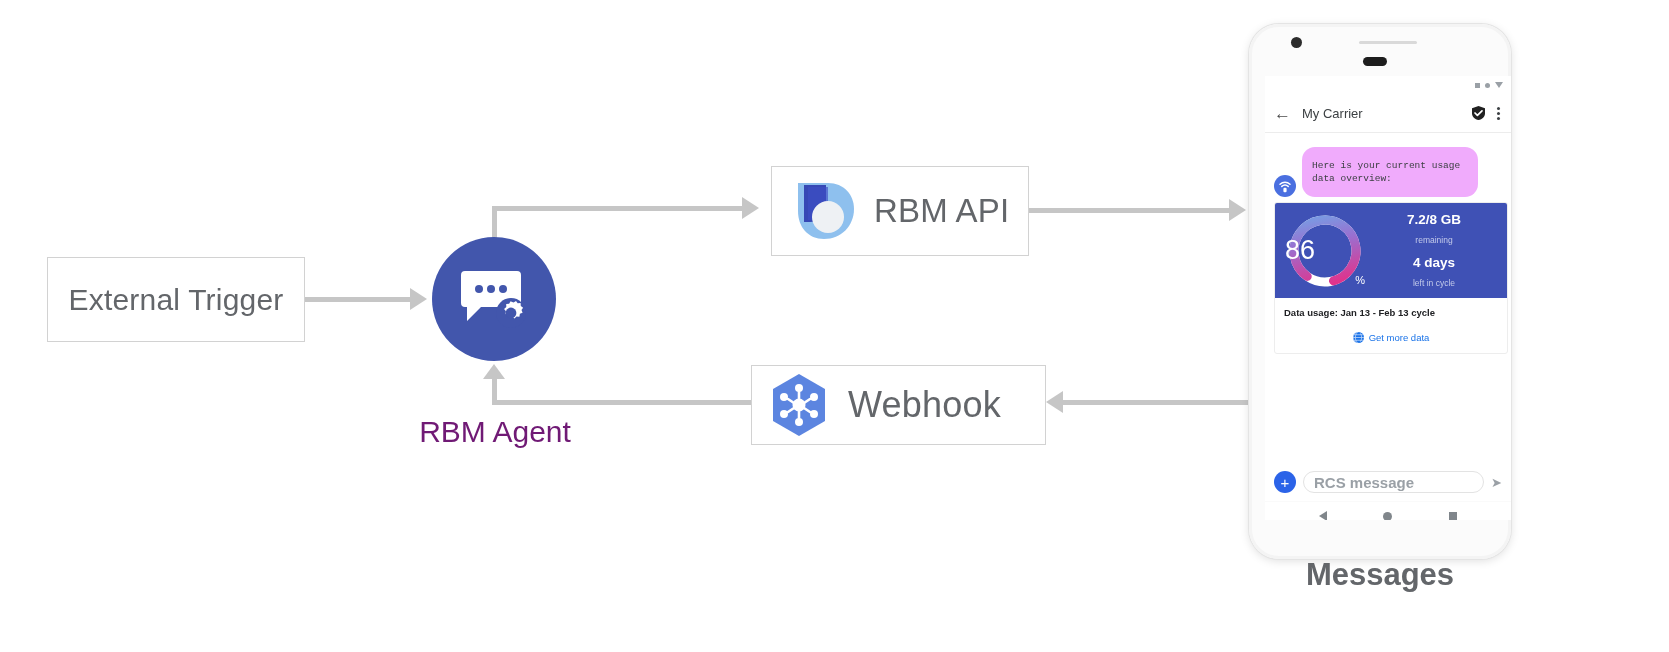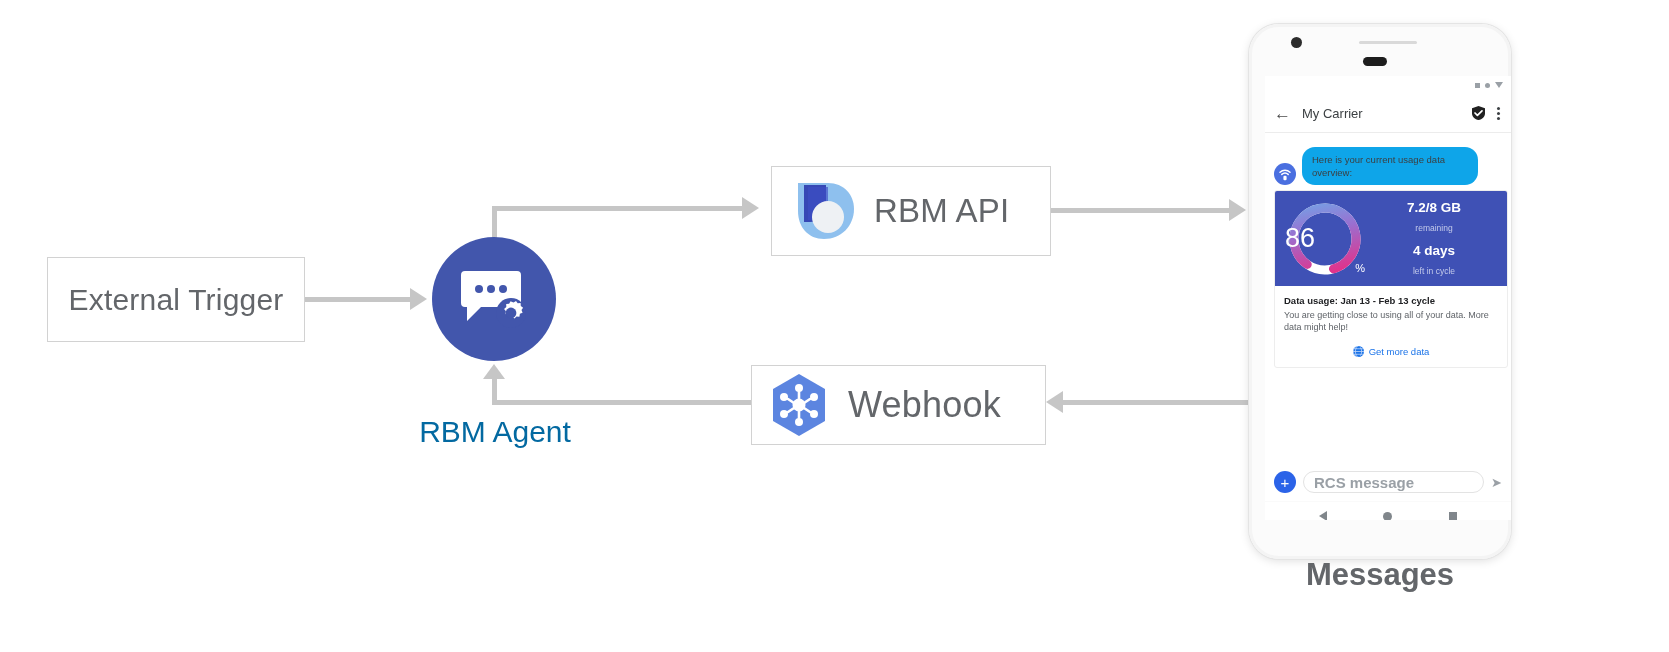--- a/index.html
+++ b/index.html
@@ -15,35 +15,35 @@
   }
   .flowbox .boxlabel{
     color:#63666a;font-weight:300;letter-spacing:.2px;white-space:nowrap;
   }
 
   
   #external-trigger{left:47px;top:257px;width:258px;height:85px;justify-content:center;}
   #external-trigger .boxlabel{font-size:30px;}
 
   
-  #rbm-api-box{left:771px;top:166px;width:280px;height:90px;padding-left:18px;}
+  #rbm-api-box{left:771px;top:166px;width:258px;height:90px;padding-left:18px;}
   #rbm-api-box .boxlabel{font-size:33px;margin-left:16px;}
 
   
   #webhook-box{left:751px;top:365px;width:295px;height:80px;padding-left:16px;}
   #webhook-box .boxlabel{font-size:36px;margin-left:18px;}
 
   
   #rbm-agent{
     left:432px;top:237px;width:124px;height:124px;border-radius:50%;
     background:#4256ac;display:flex;align-items:center;justify-content:center;
   }
   #rbm-agent-label{
     left:380px;top:415px;width:230px;text-align:center;
-    font-size:30px;font-weight:300;color:#0369a1;
+    font-size:30px;font-weight:300;color:#701a75;
   }
 
   
   .line{position:absolute;background:#c6c6c6;}
   .arrowhead{
     position:absolute;width:0;height:0;
     border-top:11px solid transparent;border-bottom:11px solid transparent;
   }
   .arrow-right{border-left:17px solid #c6c6c6;}
   .arrow-up{
@@ -88,22 +88,22 @@
   #conversation-title{font-size:13px;color:#3c4043;font-weight:400;flex:1;}
   #verified-icon{margin-right:10px;display:flex;}
   #overflow-icon{display:flex;flex-direction:column;gap:2px;padding:2px;}
   #overflow-icon i{display:block;width:3px;height:3px;border-radius:50%;background:#3c4043;}
 
   
   #thread{padding:14px 10px 0 9px;background:#fff;height:330px;box-sizing:border-box;}
   #msg-row{display:flex;align-items:flex-end;gap:6px;}
   #agent-avatar{width:22px;height:22px;border-radius:50%;background:#4a6fe0;
     flex:none;display:flex;align-items:center;justify-content:center;}
-  #bubble{background:#0ea5e9;border-radius:13px;padding:6px 10px;
-    font-size:9.5px;line-height:13px;color:#3c4043;max-width:156px;}
+  #bubble{background:#f0abfc;border-radius:13px;padding:12px 10px;
+    font-size:9.5px;line-height:13px;color:#3c4043;max-width:156px;font-family:Liberation Mono, monospace;}
 
   
   #rich-card{margin-top:5px;margin-left:0;width:232px;background:#fff;
     border:1px solid #ededed;border-radius:3px;overflow:hidden;}
   #card-hero{background:#3f51b5;height:95px;display:flex;align-items:center;
     padding:0 6px;box-sizing:border-box;}
   #gauge-wrap{position:relative;width:80px;height:80px;flex:none;margin-left:4px;}
   #gauge-svg{position:absolute;left:0;top:0;}
   #gauge-center{position:absolute;inset:0;display:flex;align-items:center;
     justify-content:space-between;color:#fff;}
@@ -275,21 +275,20 @@
             </div>
             <div id="stat-block-2">
               <div class="stat-big">4 days</div>
               <div class="stat-sub">left in cycle</div>
             </div>
           </div>
         </div>
 
         <div id="card-body">
           <div id="card-title">Data usage: Jan 13 - Feb 13 cycle</div>
-          <div id="card-desc">You are getting close to using all of your data. More data might help!</div>
         </div>
 
         <div id="card-action">
           <svg id="globe-icon" viewBox="0 0 12 12">
             <circle cx="6" cy="6" r="6" fill="#1a73e8"></circle>
             <path d="M6 0a6 6 0 0 0 0 12M0 6h12M1.2 3h9.6M1.2 9h9.6" stroke="#cfe0fb" stroke-width="0.8" fill="none"></path>
             <path d="M4 1.5c-2 3-2 6 0 9M8 1.5c2 3 2 6 0 9" stroke="#cfe0fb" stroke-width="0.8" fill="none"></path>
           </svg>
           <span id="action-label">Get more data</span>
         </div>

